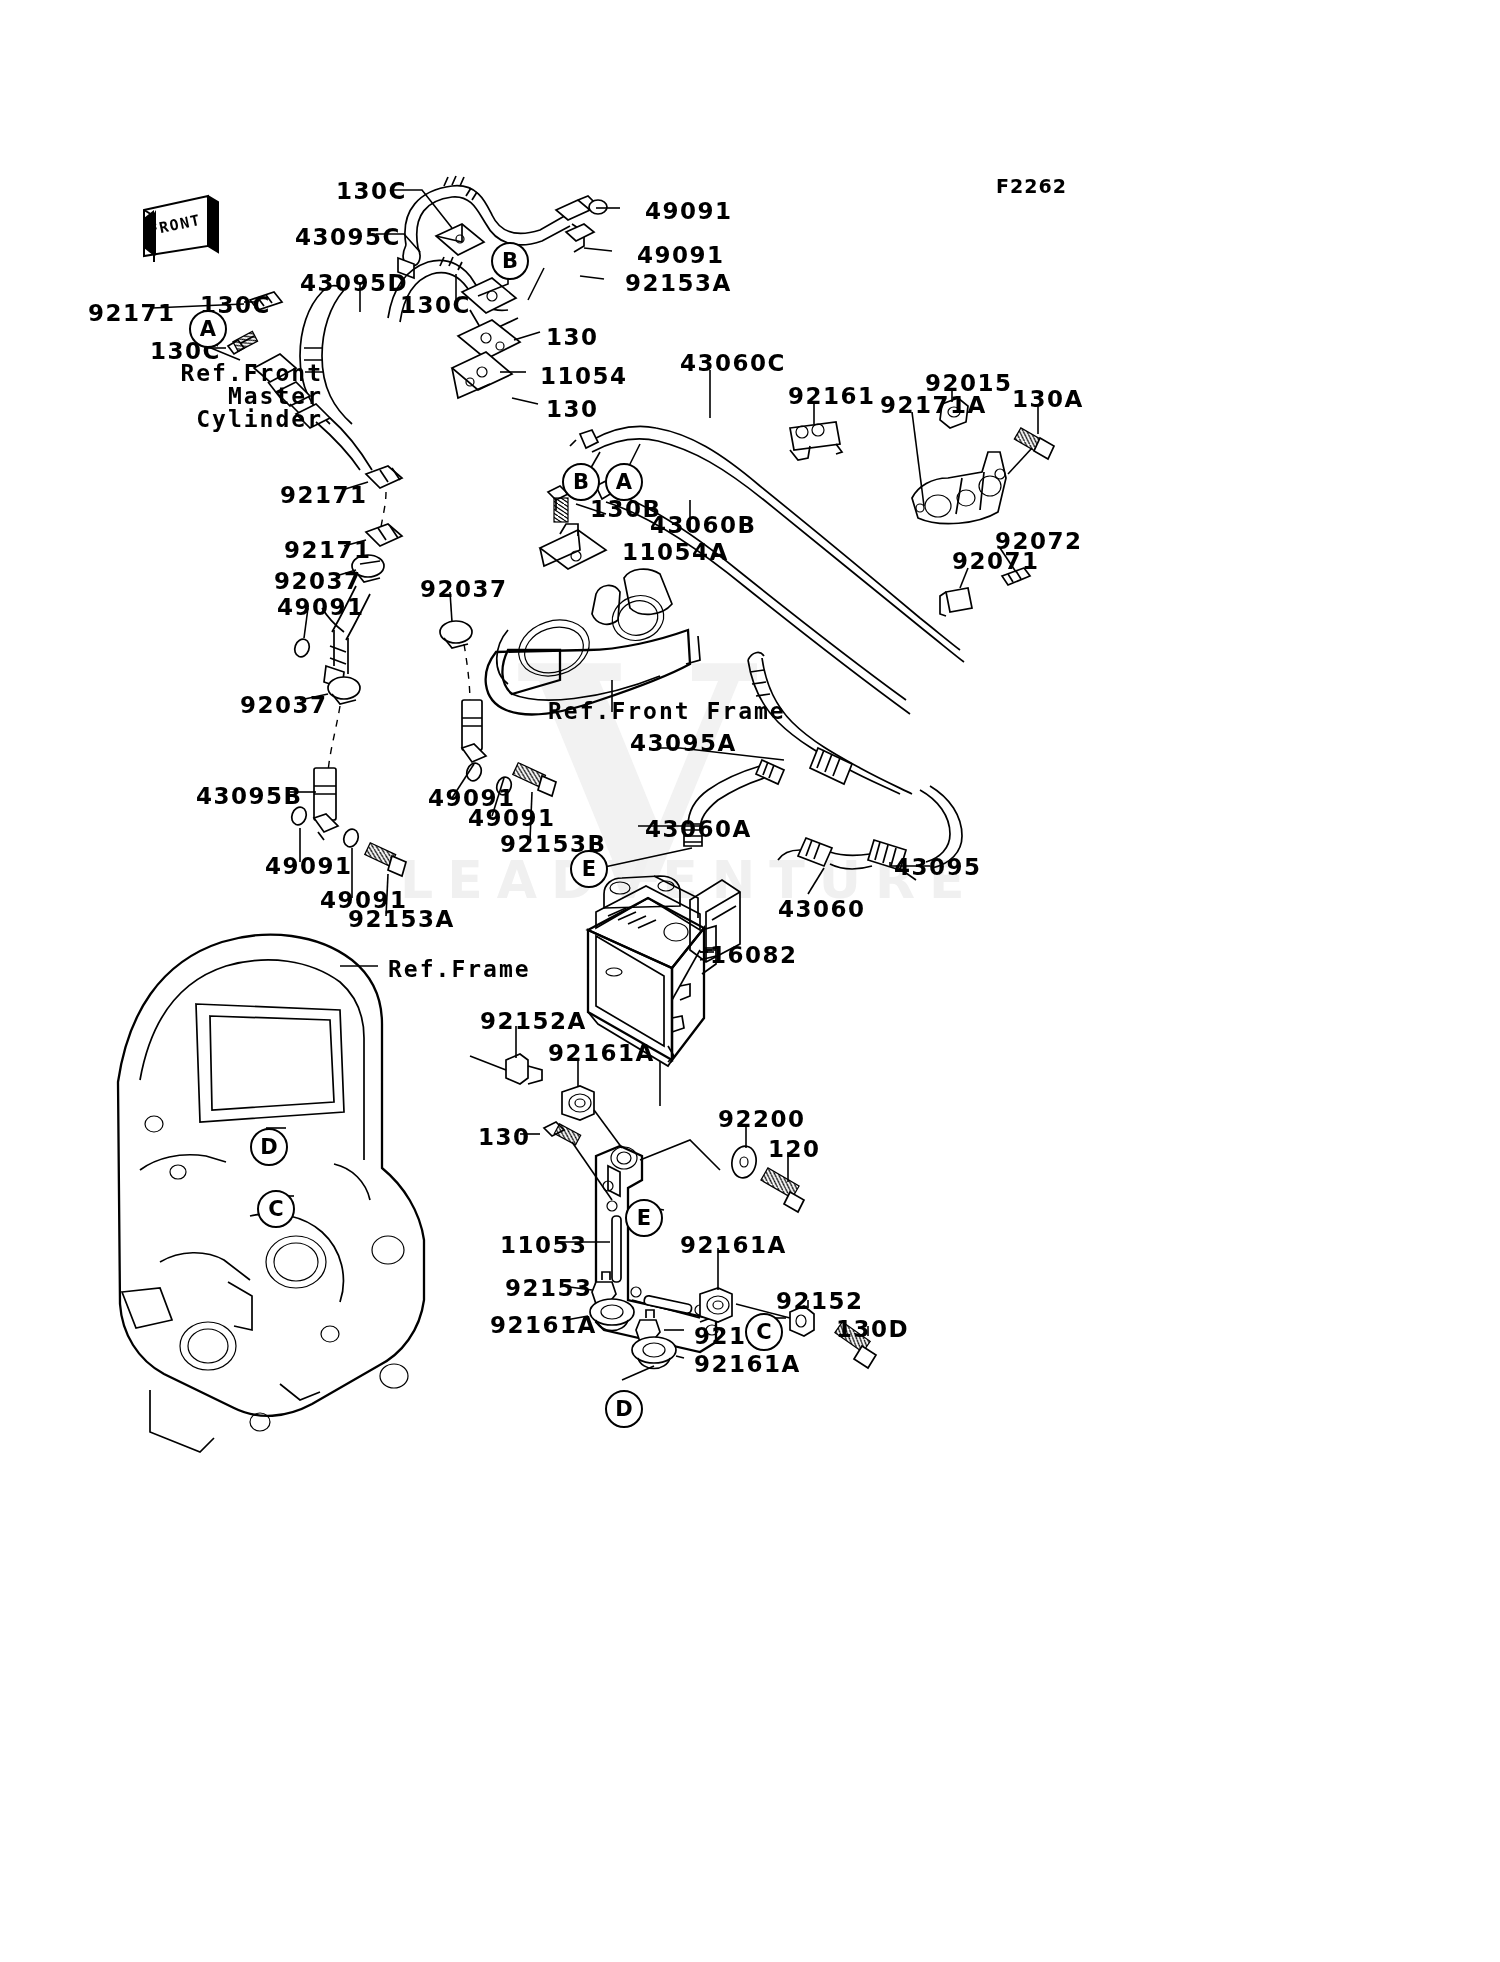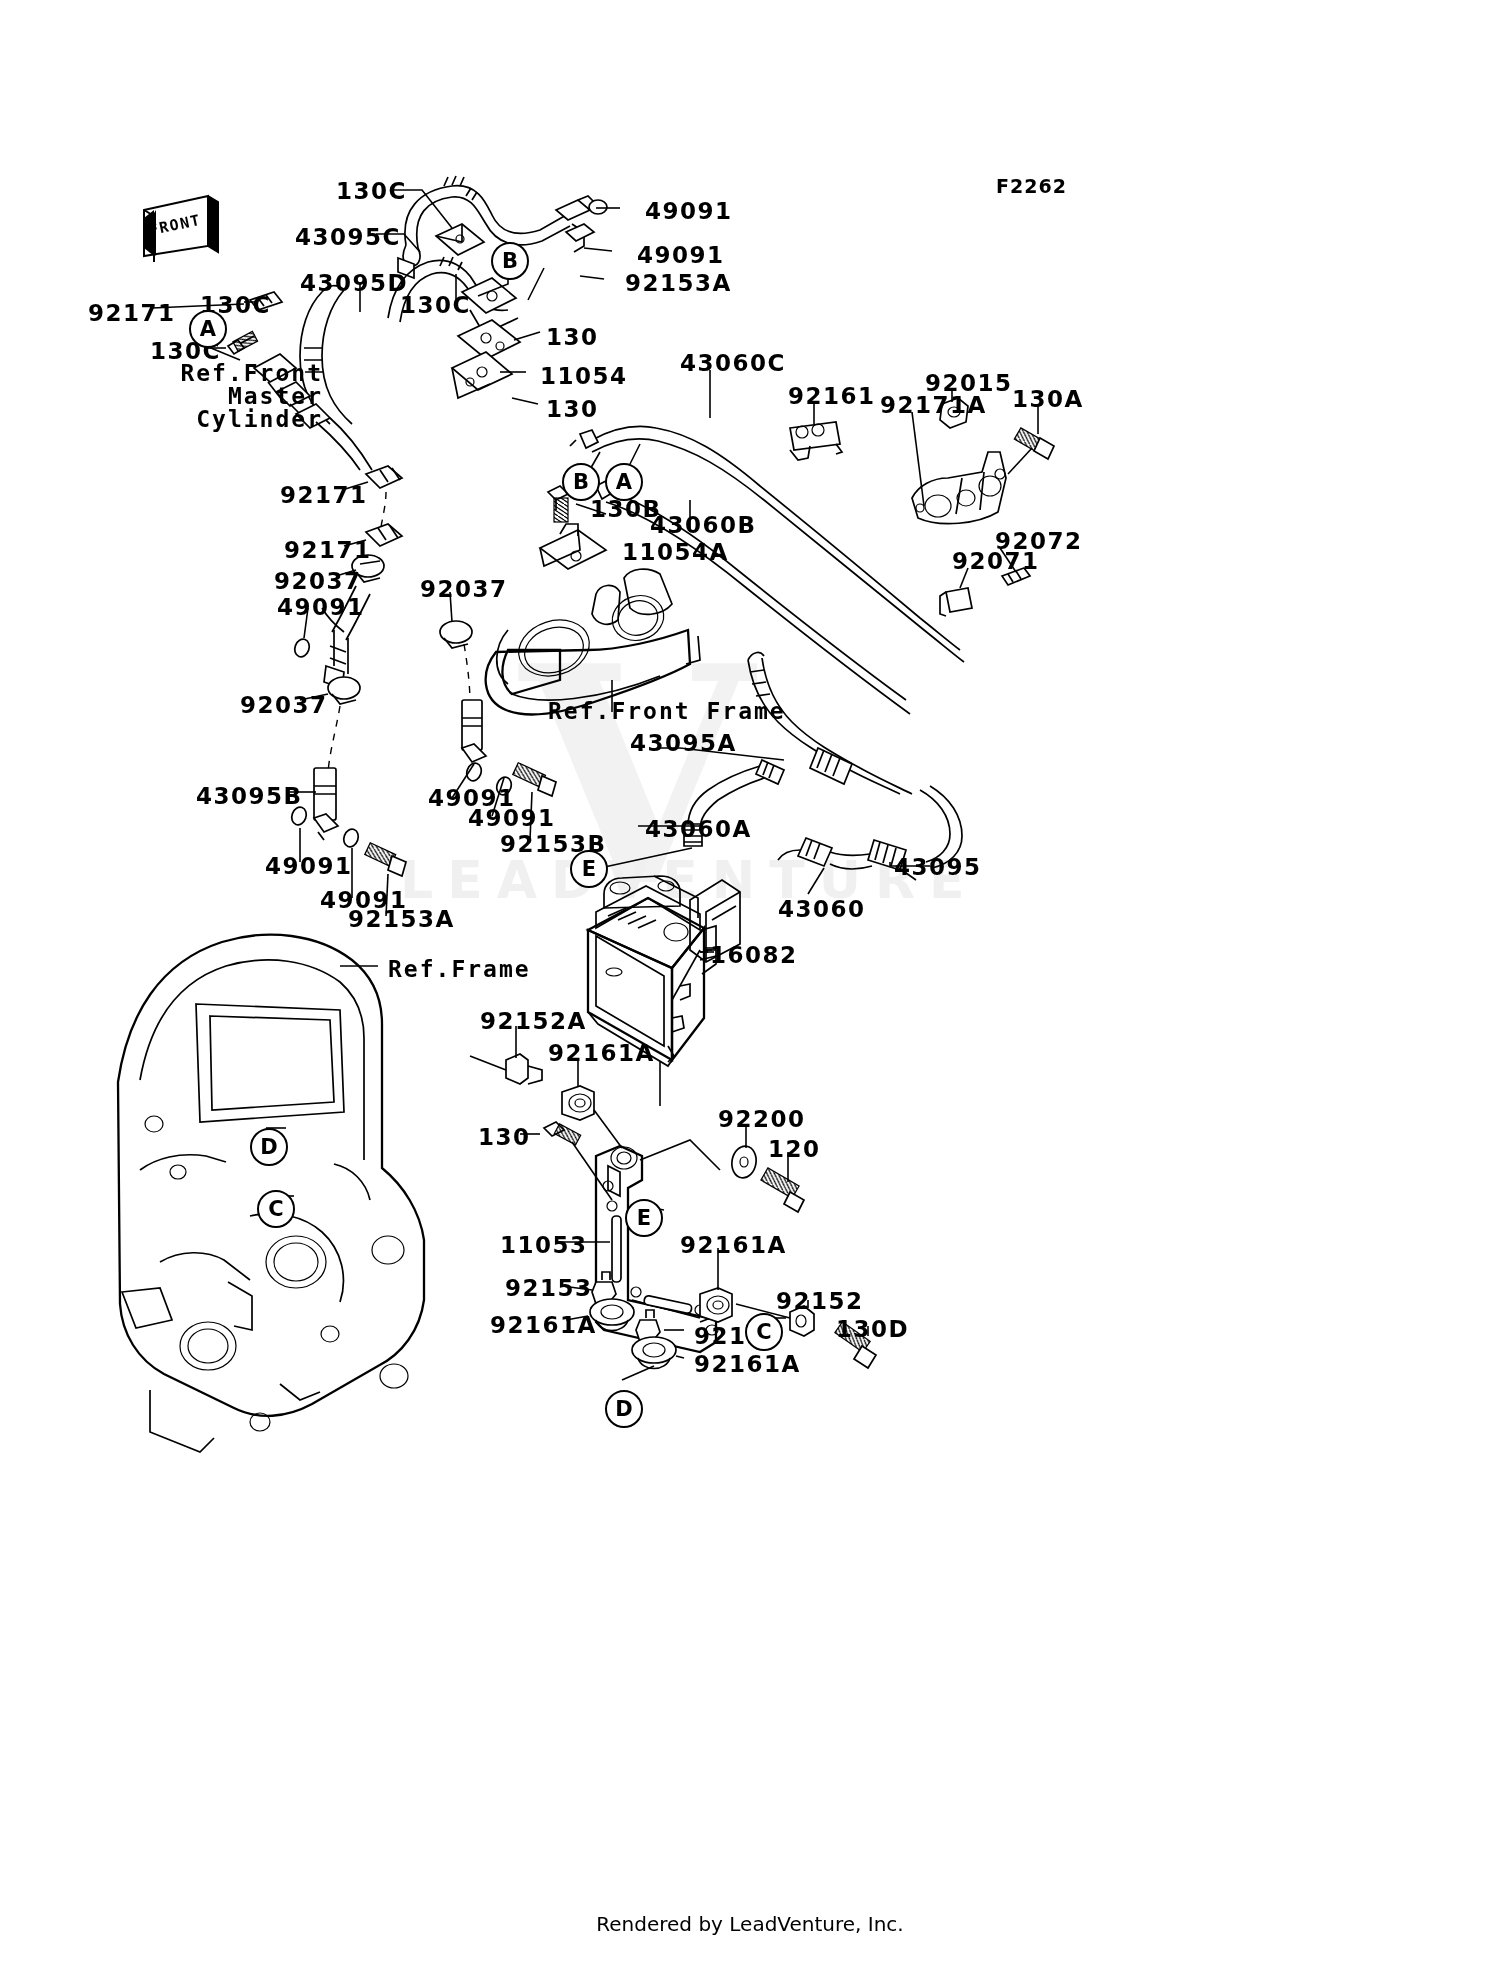--- a/index.html
+++ b/index.html
@@ -532,14 +532,13 @@
       <div class="cir" style="left: 562px; top: 463px;">B</div>
       <div class="cir" style="left: 605px; top: 463px;">A</div>
       <div class="cir" style="left: 570px; top: 850px;">E</div>
       <div class="cir" style="left: 250px; top: 1128px;">D</div>
       <div class="cir" style="left: 257px; top: 1190px;">C</div>
       <div class="cir" style="left: 625px; top: 1199px;">E</div>
       <div class="cir" style="left: 745px; top: 1313px;">C</div>
       <div class="cir" style="left: 605px; top: 1390px;">D</div>
     </div>
 
-  <div class="foot">Rendered by LeadVenture, Inc.</div>
 </div>
 
 </body></html>

